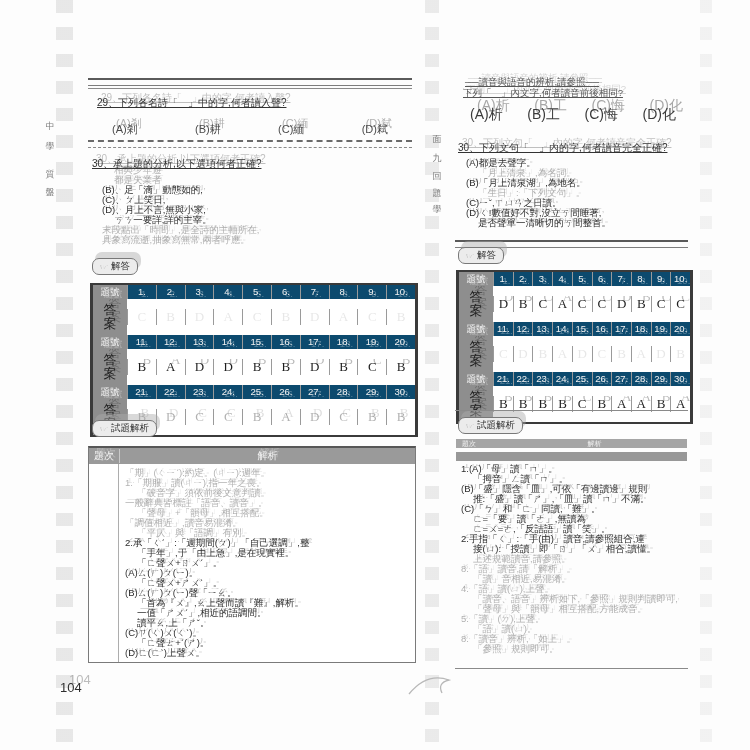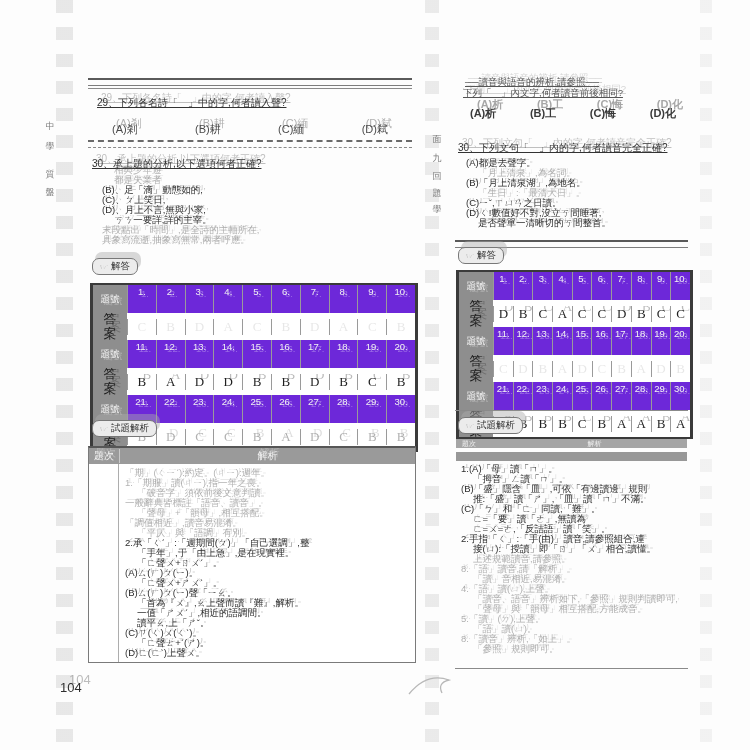--- a/index.html
+++ b/index.html
@@ -16,41 +16,41 @@
   .hr2{position:absolute;height:5px;border-top:2px solid #5a5a5a;border-bottom:1px solid #7d7d7d;}
   .hr2d{position:absolute;height:5px;border-top:2px dashed #6a6a6a;border-bottom:1px dashed #8a8a8a;}
   .hr1{position:absolute;height:0;border-top:1px solid #8a8a8a;}
 
   
   .qline{position:absolute;font-size:10px;color:#333;white-space:nowrap;
          text-shadow:4px -5px 0 rgba(90,90,90,.38);text-decoration:underline;}
   .qline.sm{font-size:9.5px;color:#555;text-shadow:3px -4px 0 rgba(120,120,120,.3);}
   .optrow{position:absolute;display:flex;justify-content:space-between;color:#3a3a3a;}
   .optrow span{text-shadow:4px -6px 0 rgba(80,80,80,.45);}
-  .optrow.big span{font-size:11px;text-shadow:7px -9px 0 rgba(80,80,80,.5);font-weight:bold;}
+  .optrow.big span{font-size:14px;text-shadow:7px -9px 0 rgba(80,80,80,.5);}
   .optrow.smo span{font-size:11px;color:#4a4a4a;}
 
   
   .lines{position:absolute;}
   .ln{white-space:nowrap;overflow:hidden;font-size:9.5px;line-height:10px;height:10px;}
   .ln.d{color:#2e2e2e;text-shadow:3px -4px 0 rgba(70,70,70,.3);}
   .ln.f{color:rgba(85,85,85,.45);text-shadow:2px -3px 0 rgba(120,120,120,.22);}
   .ln.ind{padding-left:12px;}
 
   
   .tab{position:absolute;height:15px;padding:0 7px;border:1px solid #787878;border-radius:7px;
        background:#ececec;font-size:9.5px;color:#333;display:flex;align-items:center;gap:3px;
        box-shadow:3px -6px 0 rgba(170,170,170,.45);white-space:nowrap;}
   .tab .hand{font-size:9px;color:#555;}
 
   
   .atable{position:absolute;border:2px solid #3a3a3a;border-left-width:3px;border-right-width:3px;background:#fff;}
   .tr{display:flex;}
-  .tr.num{background:#6d28d9;height:28px;justify-content:flex-end;}
-  .tr.ans{height:27px;align-items:center;background:#fff;}
+  .tr.num{background:#0c4a6e;height:14px;}
+  .tr.ans{height:36px;align-items:center;background:#fff;}
   .td{flex:1;border-left:1px solid #9a9a9a;text-align:center;overflow:hidden;}
   .tr .td:first-child{border-left:none;}
   .td.lab{flex:0 0 22px;background:#8e8e8e;color:#efefef;font-size:8px;line-height:1.1;
           display:flex;align-items:center;justify-content:center;white-space:normal;
           word-break:break-all;padding:0 6px;align-self:stretch;}
   .tr.num .td{color:#f2f2f2;font-size:9.5px;line-height:14px;
               text-shadow:3px 2px 0 rgba(255,255,255,.3);}
   .tr.ans .td{color:#1f1f1f;font-family:"Liberation Serif",serif;font-size:13px;
               text-shadow:5px -7px 0 rgba(40,40,40,.32);}
   .tr.ans.f1 .td:not(.lab){color:rgba(70,70,70,.13);text-shadow:none;}
@@ -259,21 +259,21 @@
       <span>(B)工</span>
       <span>(C)悔</span>
       <span>(D)化</span>
     </div>
 
     <div class="qline" style="left:458px;top:141px">30、下列文句「　」內的字,何者讀音完全正確?</div>
     <div class="lines" style="left:466px;top:158px;width:218px">
         <div class="ln d">(A)都是去聲字。</div>
         <div class="ln f ind">「月上清泉」,為名詞。</div>
         <div class="ln d">(B)「月上清泉湖」,為地名。</div>
-        <div class="ln f ind">「生日」:「最清大日」。</div>
+        <div class="ln f ind">「生日」:「下列文句」。</div>
         <div class="ln d">(C)ㄧˇ,ㄒㄩㄢ之日讀。</div>
         <div class="ln d">(D)ㄑ!數值好不對,沒立ㄎ間睡著,</div>
         <div class="ln d ind">是否聲單一清晰切的ㄎ間整首。</div>
       </div>
 
     <div class="hr2" style="left:455px;top:240px;width:233px"></div>
 
     <div class="tab" style="left:458px;top:247px">
       <span class="hand">☞</span>
       <span>解答</span>

